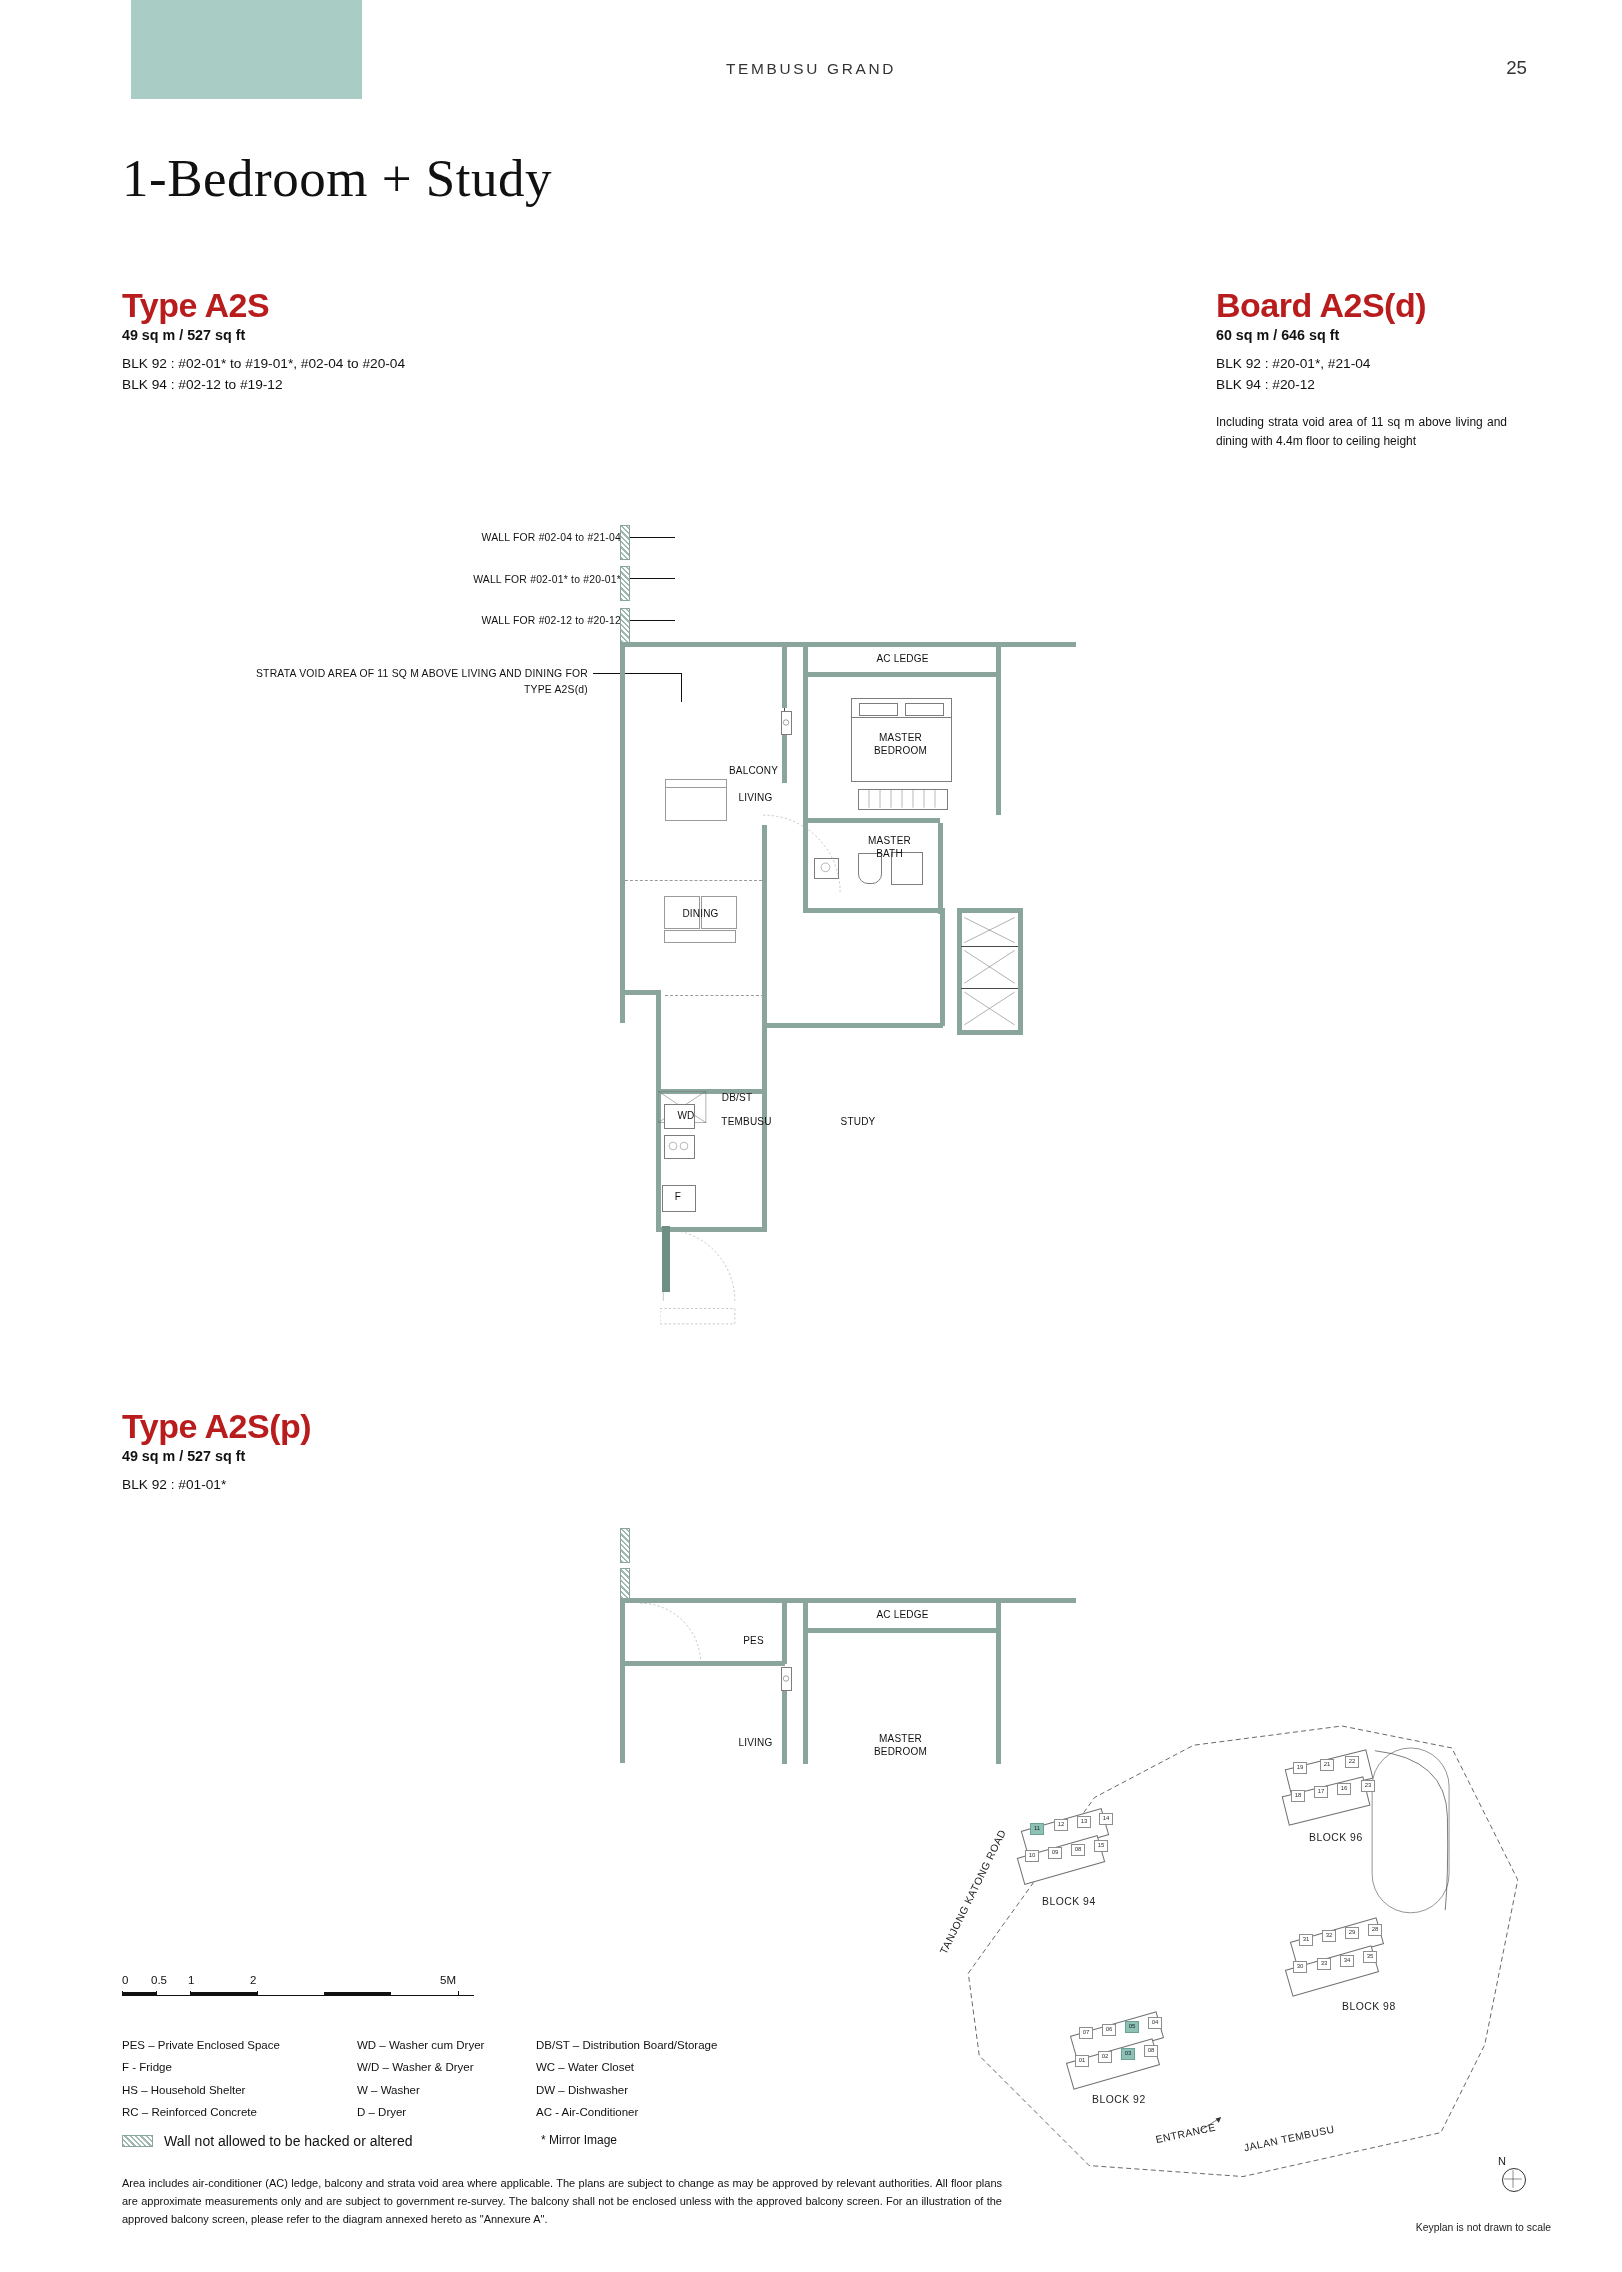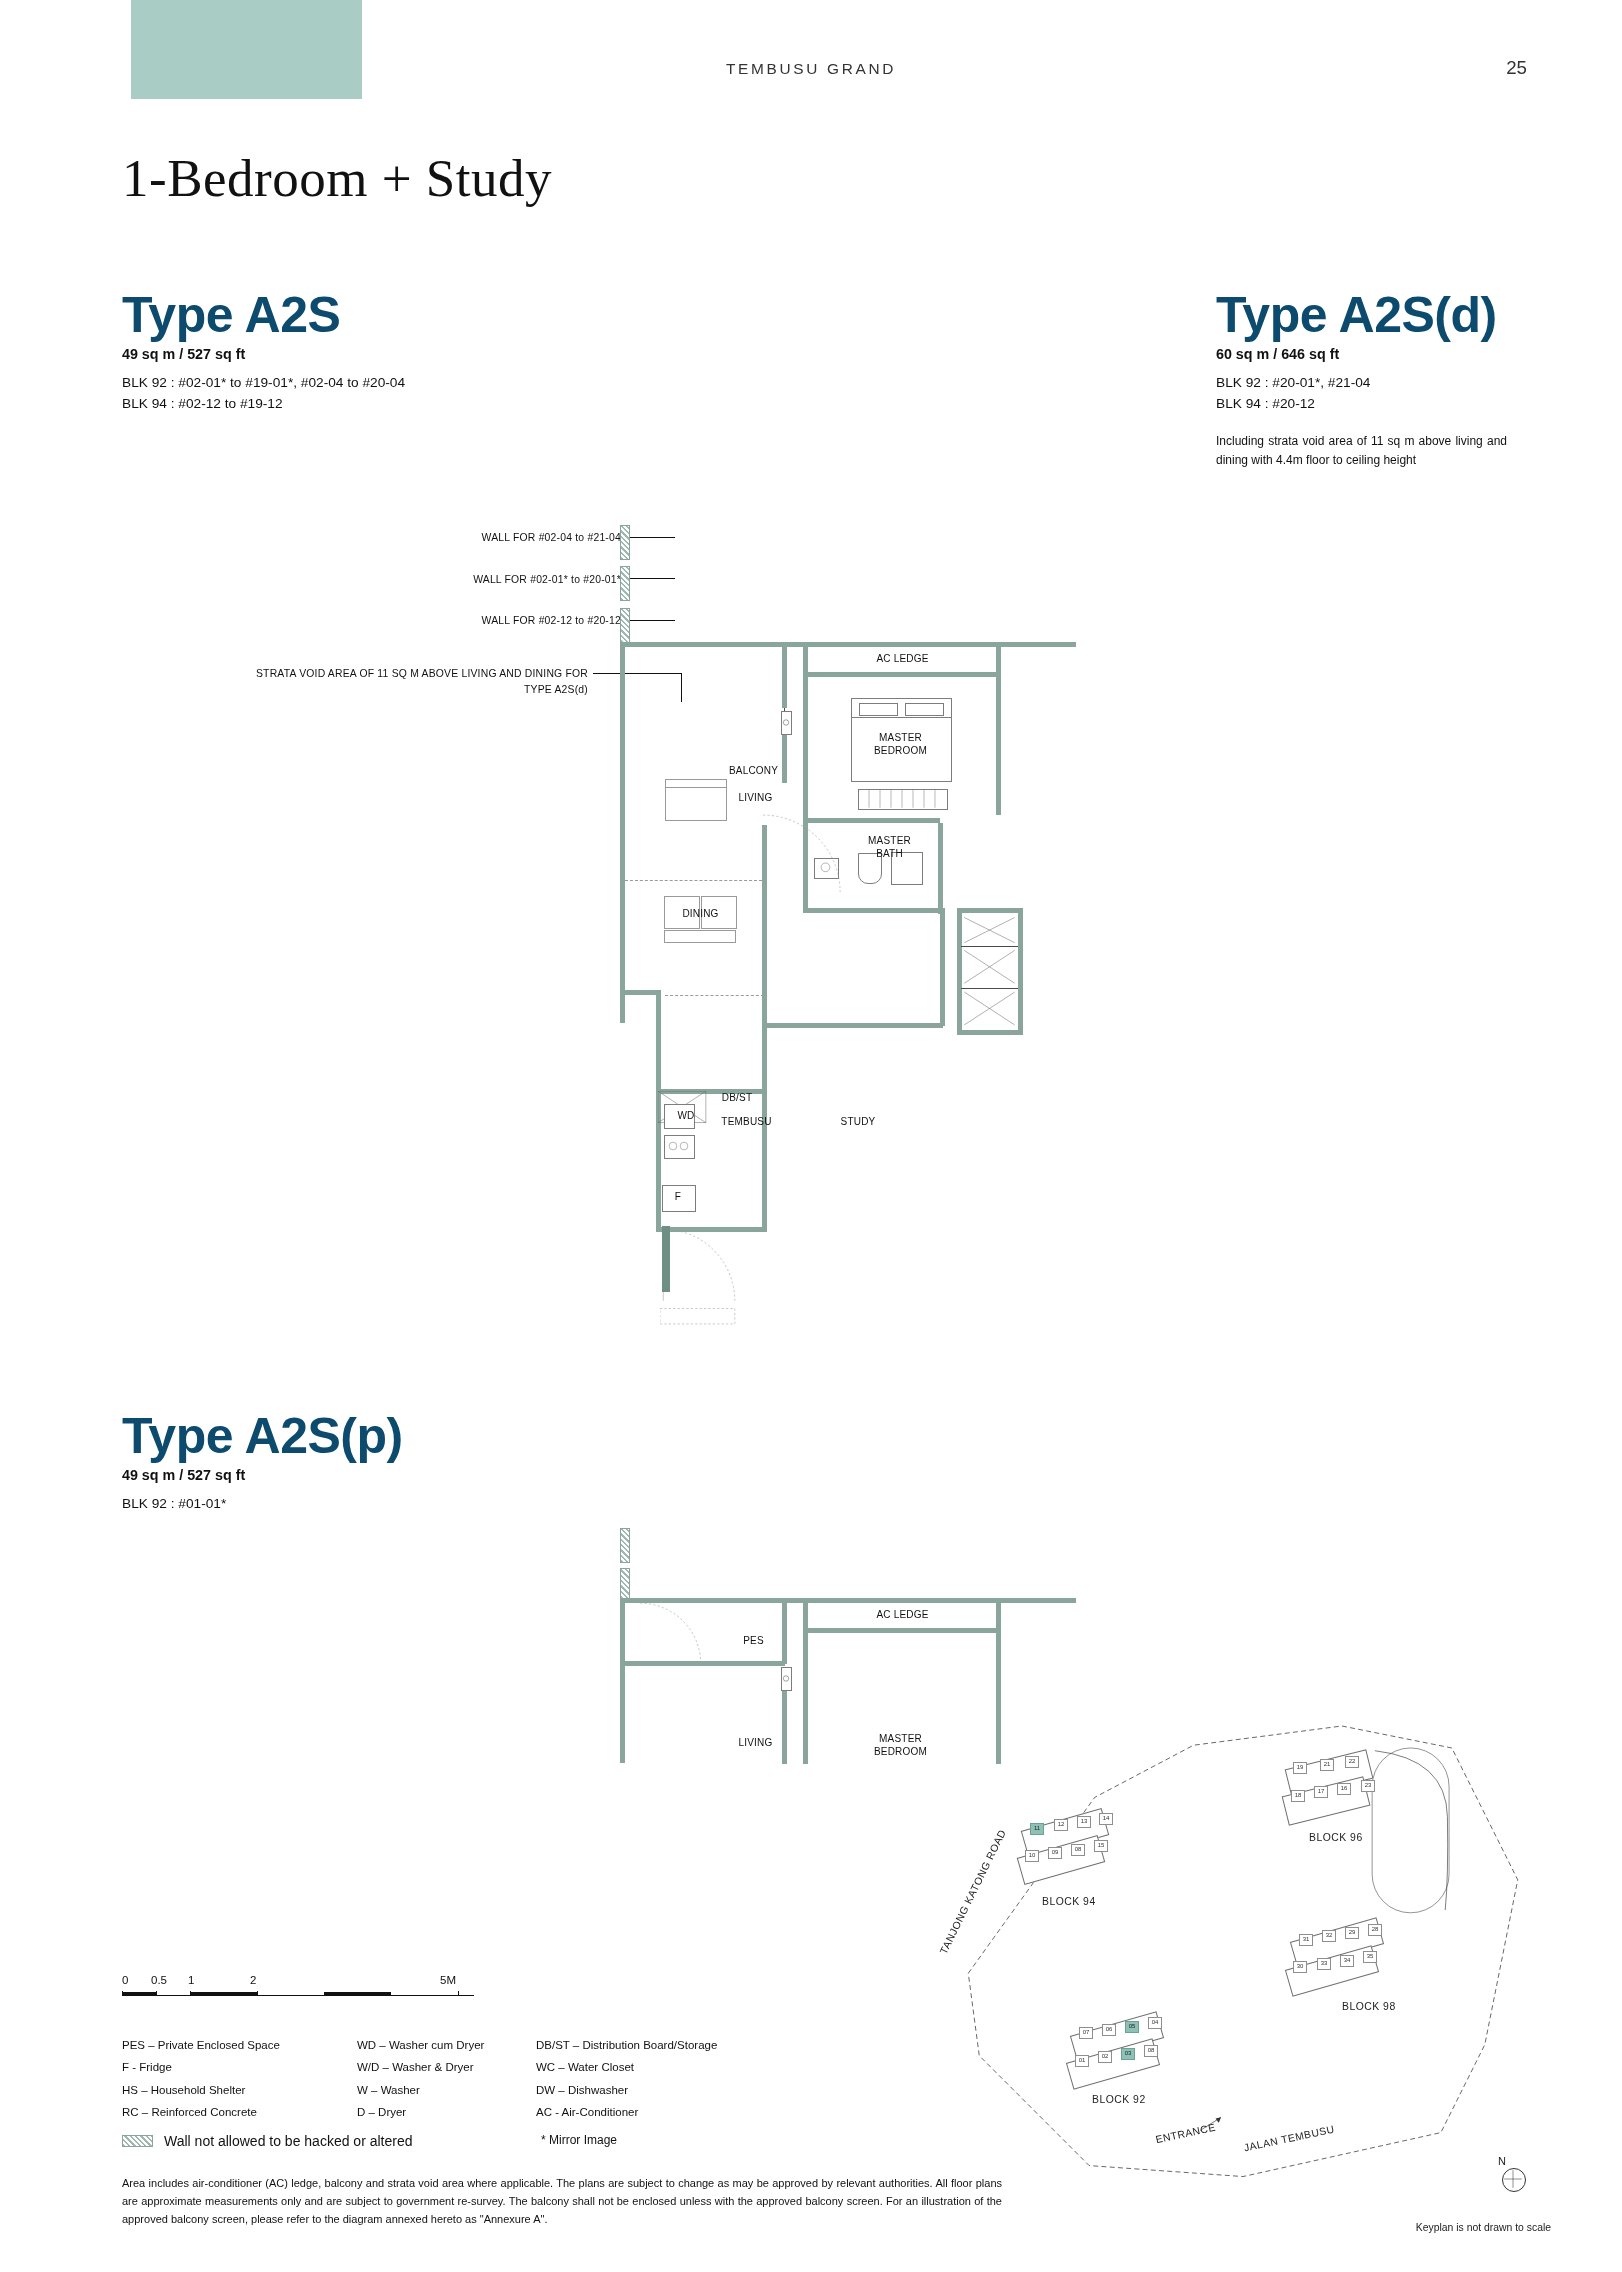--- a/index.html
+++ b/index.html
@@ -4,21 +4,21 @@
 <style>
   html,body{margin:0;padding:0;background:#ffffff;}
   body{width:1622px;height:2273px;position:relative;font-family:"Liberation Sans",sans-serif;color:#1a1a1a;overflow:hidden;}
   .abs{position:absolute;}
   
   #green-block{left:131px;top:0;width:231px;height:99px;background:#a9cdc4;}
   #header-title{left:0;top:60px;width:1622px;text-align:center;font-size:15.4px;letter-spacing:2.7px;color:#333;font-family:"Liberation Sans",sans-serif;}
   #page-number{right:95px;top:57px;font-size:18.7px;color:#333;}
   #doc-title{left:122px;top:148px;font-family:"Liberation Serif",serif;font-size:53px;color:#111;letter-spacing:0.5px;}
   
-  .type-name{font-family:"Liberation Sans",sans-serif;font-weight:bold;font-size:50px;color:#0c4a6e;letter-spacing:-0.5px;}
+  .type-name{font-family:"Liberation Sans",sans-serif;font-weight:bold;font-size:34px;color:#b91c1c;letter-spacing:-0.5px;}
   .type-area{font-weight:bold;font-size:14.3px;color:#111;margin-top:2.2px;}
   .type-blk{font-size:13.7px;color:#111;line-height:1.55;margin-top:10px;}
   .type-note{font-size:12px;color:#111;line-height:1.6;text-align:justify;}
   
   .anno{font-size:10.4px;color:#111;letter-spacing:0.2px;text-align:right;line-height:1.5;}
   .anno-line{position:absolute;background:#111;height:0.5px;}
   
   .wall{position:absolute;background:#8aa69c;}
   .wall-dark{position:absolute;background:#6f8f85;}
   .thinline{position:absolute;background:#4a4a4a;}
@@ -59,21 +59,21 @@
 <div class="abs" id="doc-title">1-Bedroom + Study</div>
 
 <div class="abs" style="left:122px;top:286px;">
   <div class="type-name">Type A2S</div>
   <div class="type-area">49 sq m / 527 sq ft</div>
   <div class="type-blk">BLK 92 : #02-01* to #19-01*, #02-04 to #20-04</div>
   <div class="type-blk" style="margin-top:0">BLK 94 : #02-12 to #19-12</div>
 </div>
 
 <div class="abs" style="left:1216px;top:286px;width:297px;">
-  <div class="type-name">Type A2S(d)</div>
+  <div class="type-name">Board A2S(d)</div>
   <div class="type-area">60 sq m / 646  sq ft</div>
   <div class="type-blk">BLK 92 : #20-01*, #21-04</div>
   <div class="type-blk" style="margin-top:0">BLK 94 : #20-12</div>
   <div class="type-note" style="margin-top:17.6px;width:291px;">Including strata void area of 11 sq m above living and dining with 4.4m floor to ceiling height</div>
 </div>
 
 <div class="abs anno" style="left:330px;top:530px;width:291px;">WALL FOR #02-04 to #21-04</div>
 <div class="anno-line" style="left:627px;top:537px;width:48px;"></div>
 <div class="abs anno" style="left:330px;top:572px;width:291px;">WALL FOR #02-01* to #20-01*</div>
 <div class="anno-line" style="left:627px;top:578px;width:48px;"></div>

